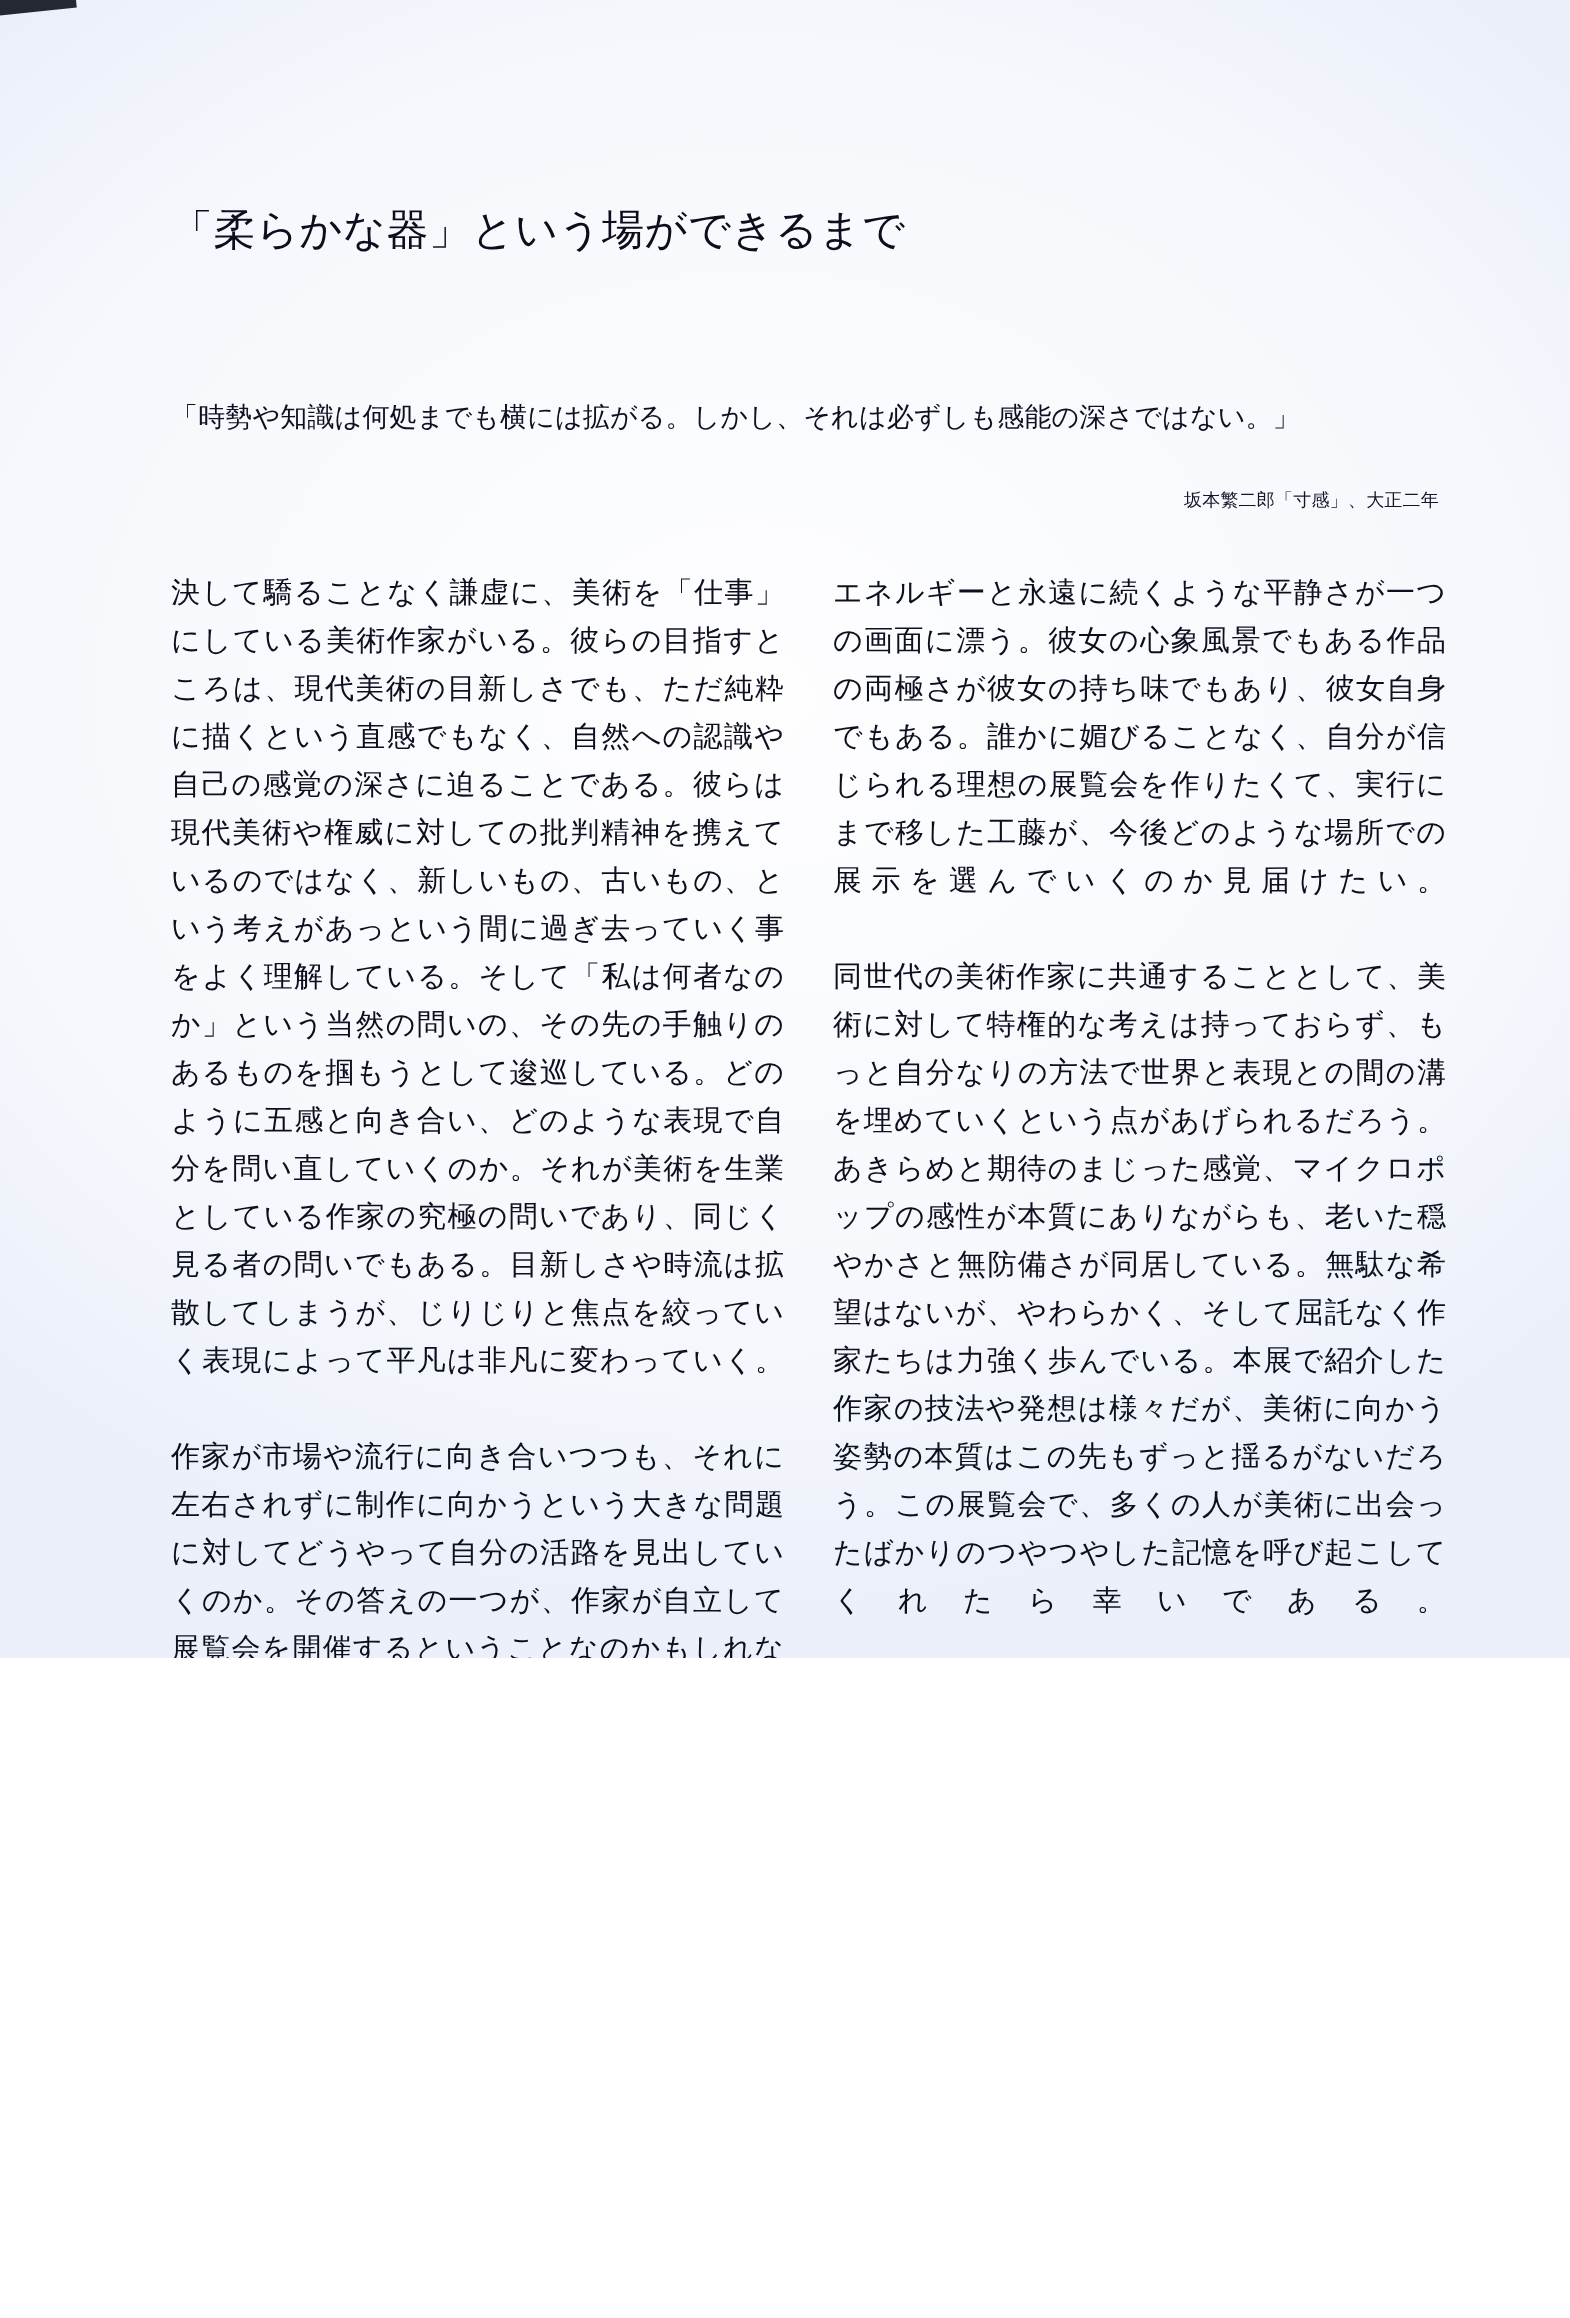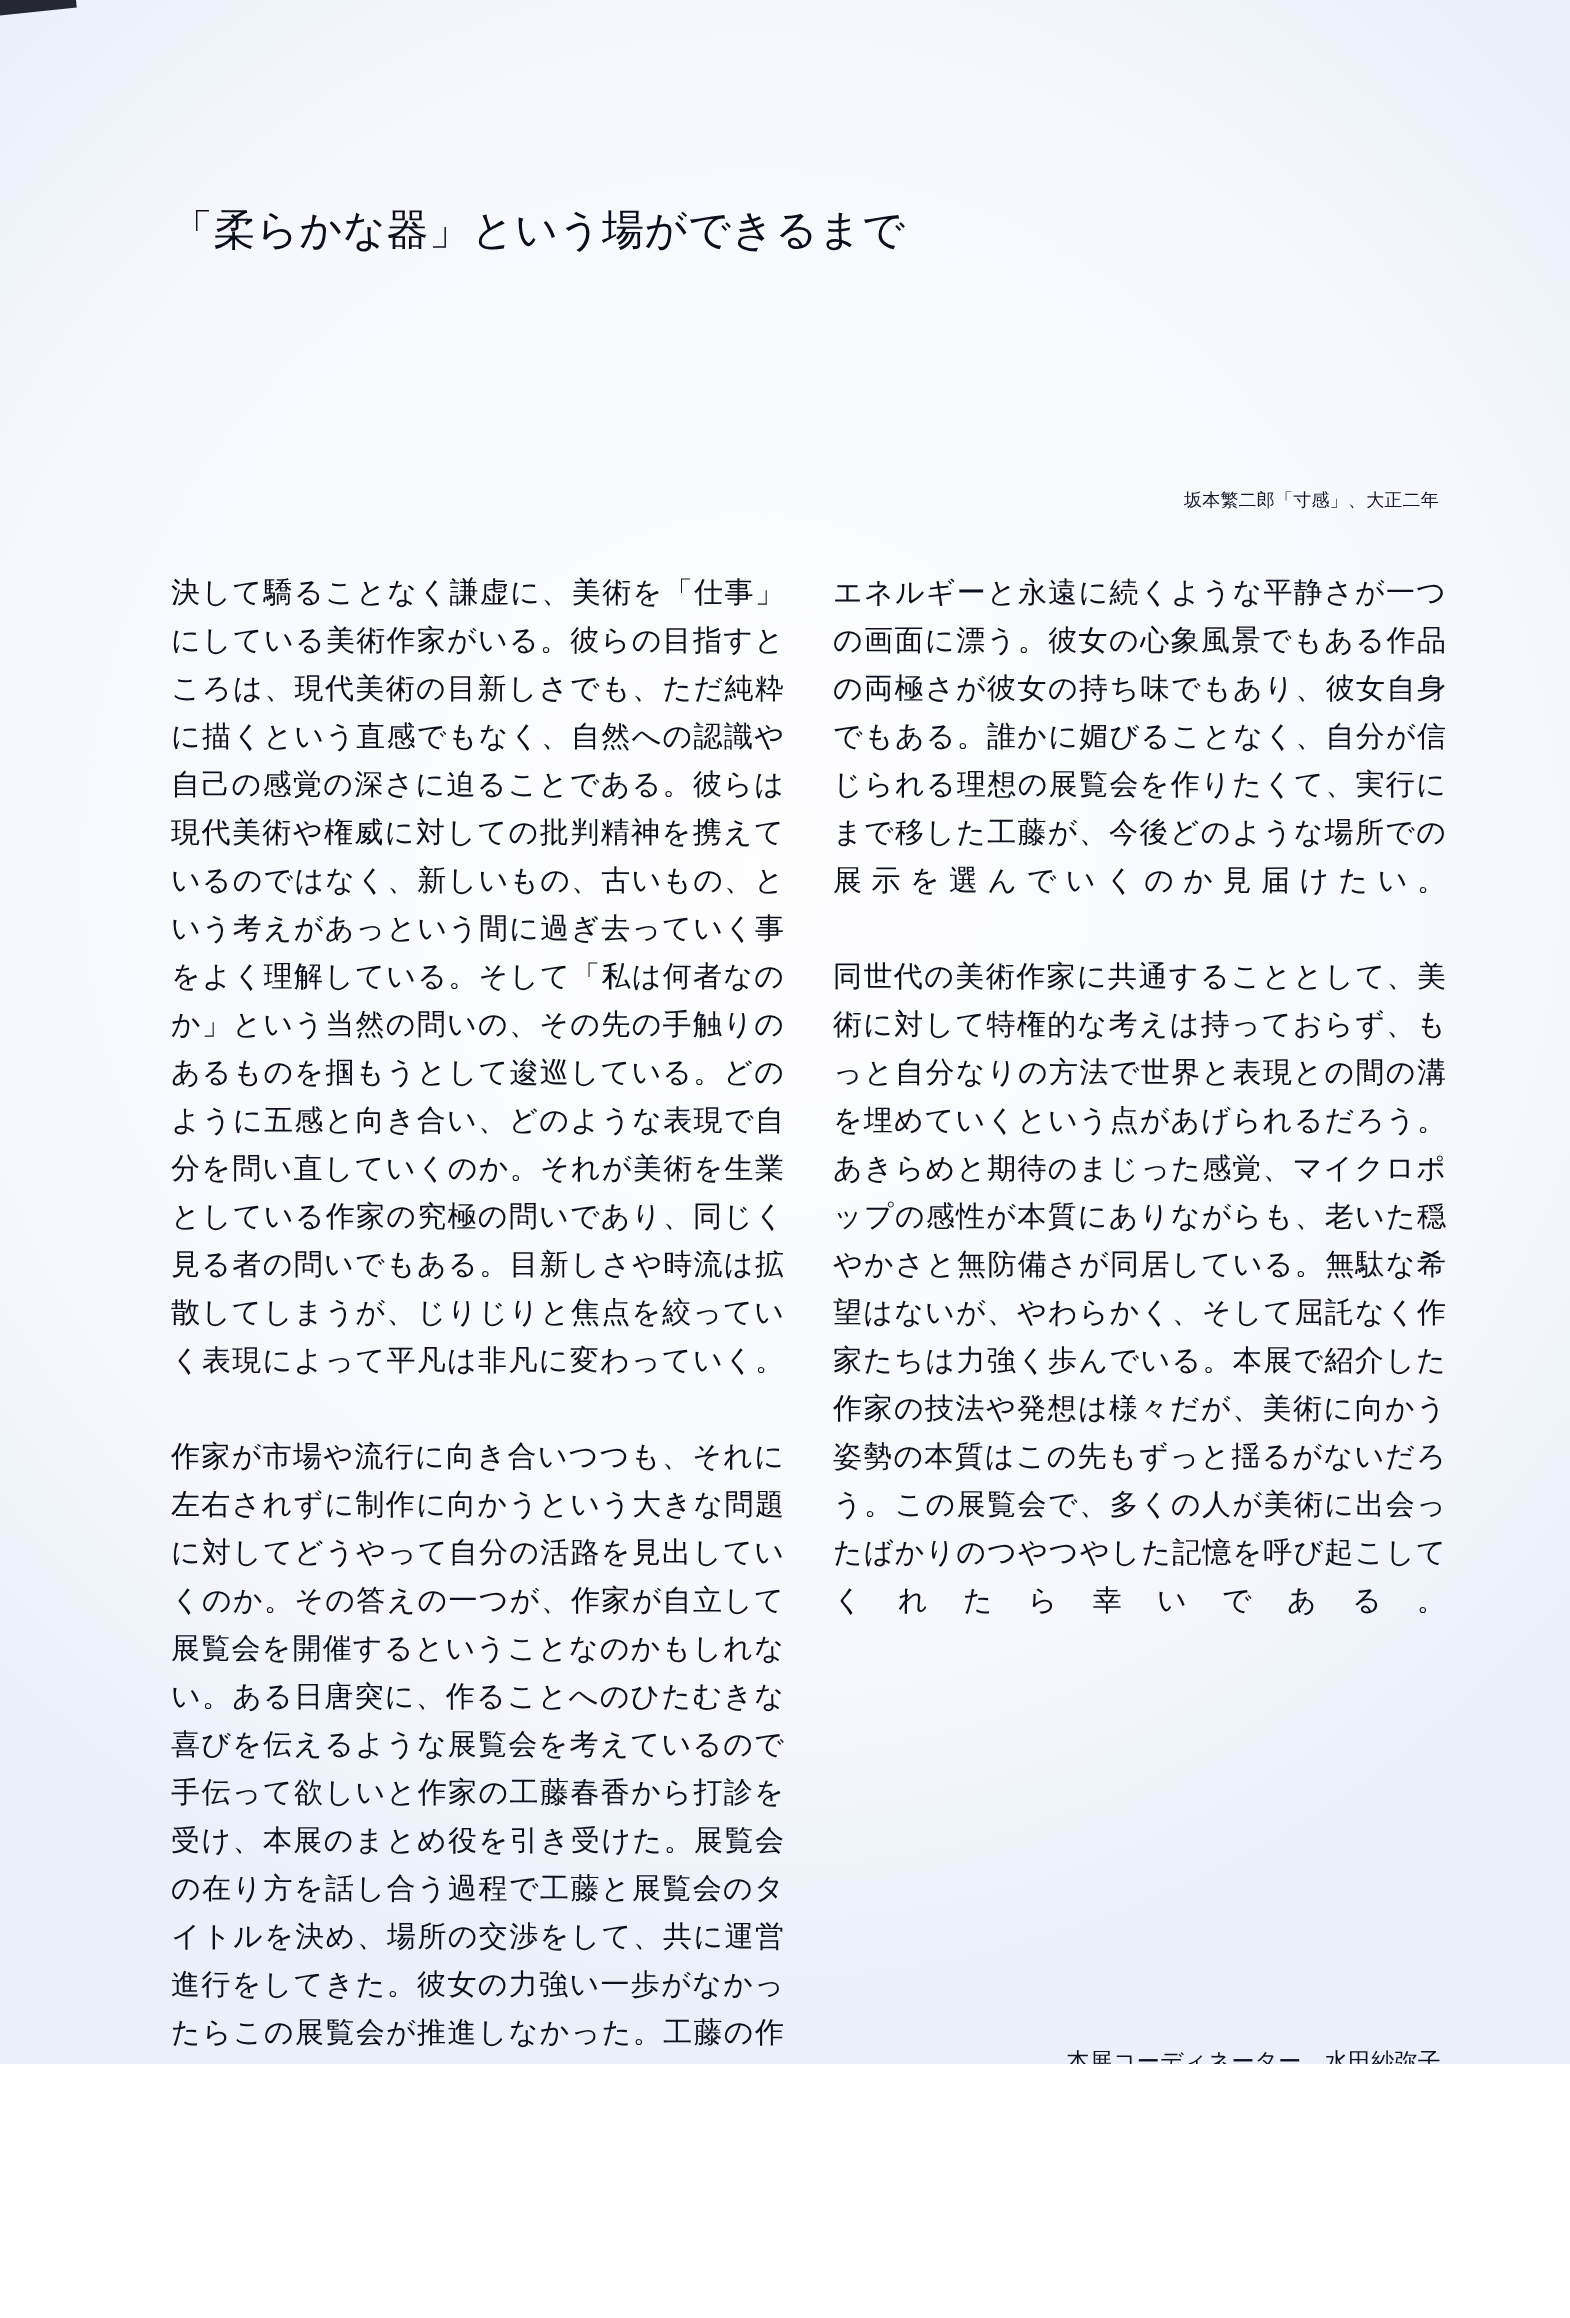--- a/index.html
+++ b/index.html
@@ -4,21 +4,21 @@
 <style>
   html, body {
     margin: 0;
     padding: 0;
     background: #ffffff;
   }
 
   #page {
     position: relative;
     width: 1570px;
-    height: 2064px;
+    height: 1658px;
     background: #fefeff;
     overflow: hidden;
     font-family: "Liberation Serif", "DejaVu Serif", serif;
     color: #0d1020;
   }
 
   
   #scan-tint {
     position: absolute;
     inset: 0;
@@ -110,20 +110,21 @@
 </head>
 <body>
 
 <div id="page">
 
   <div id="scan-tint"></div>
   <div id="corner-artifact"></div>
 
   <h1 id="title">「柔らかな器」という場ができるまで</h1>
 
+  <div id="epigraph">「時勢や知識は何処までも横には拡がる。しかし、それは必ずしも感能の深さではない。」</div>
 
   <div id="epigraph-attribution">坂本繁二郎「寸感」、大正二年</div>
 
   <div id="column-left" class="column">
     <p>決して驕ることなく謙虚に、美術を「仕事」にしている美術作家がいる。彼らの目指すところは、現代美術の目新しさでも、ただ純粋に描くという直感でもなく、自然への認識や自己の感覚の深さに迫ることである。彼らは現代美術や権威に対しての批判精神を携えているのではなく、新しいもの、古いもの、という考えがあっという間に過ぎ去っていく事をよく理解している。そして「私は何者なのか」という当然の問いの、その先の手触りのあるものを掴もうとして逡巡している。どのように五感と向き合い、どのような表現で自分を問い直していくのか。それが美術を生業としている作家の究極の問いであり、同じく見る者の問いでもある。目新しさや時流は拡散してしまうが、じりじりと焦点を絞っていく表現によって平凡は非凡に変わっていく。</p>
     <p>作家が市場や流行に向き合いつつも、それに左右されずに制作に向かうという大きな問題に対してどうやって自分の活路を見出していくのか。その答えの一つが、作家が自立して展覧会を開催するということなのかもしれない。ある日唐突に、作ることへのひたむきな喜びを伝えるような展覧会を考えているので手伝って欲しいと作家の工藤春香から打診を受け、本展のまとめ役を引き受けた。展覧会の在り方を話し合う過程で工藤と展覧会のタイトルを決め、場所の交渉をして、共に運営進行をしてきた。彼女の力強い一歩がなかったらこの展覧会が推進しなかった。工藤の作品は、蠢くような恐ろしい</p>
   </div>
 
   <div id="column-right" class="column">
     <p>エネルギーと永遠に続くような平静さが一つの画面に漂う。彼女の心象風景でもある作品の両極さが彼女の持ち味でもあり、彼女自身でもある。誰かに媚びることなく、自分が信じられる理想の展覧会を作りたくて、実行にまで移した工藤が、今後どのような場所での展示を選んでいくのか見届けたい。</p>

